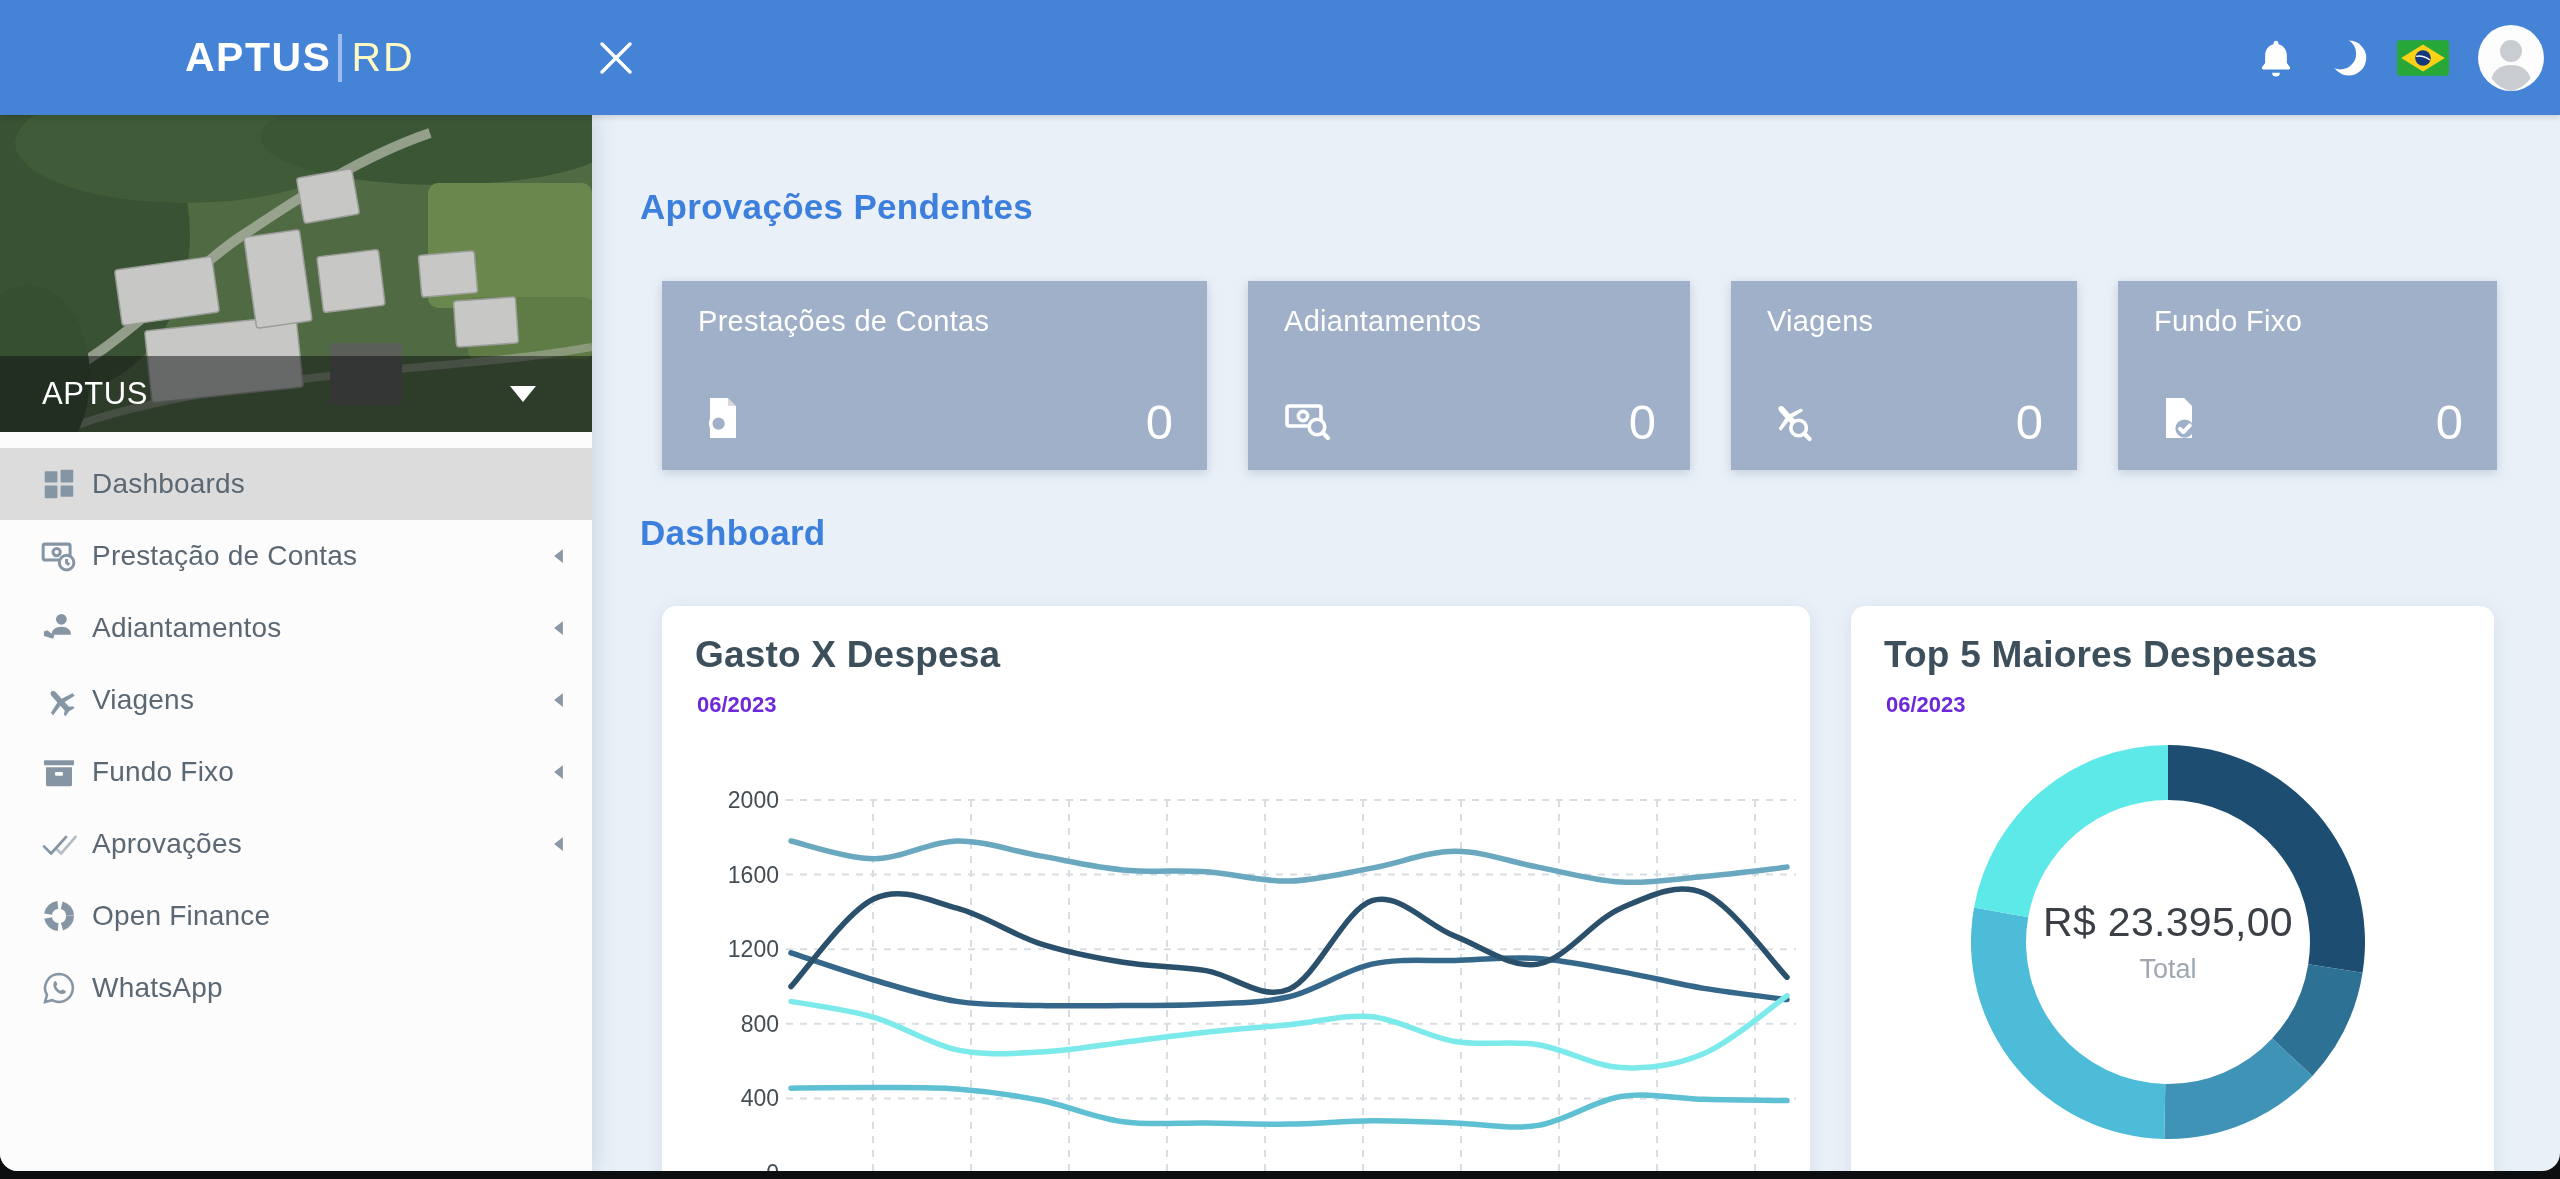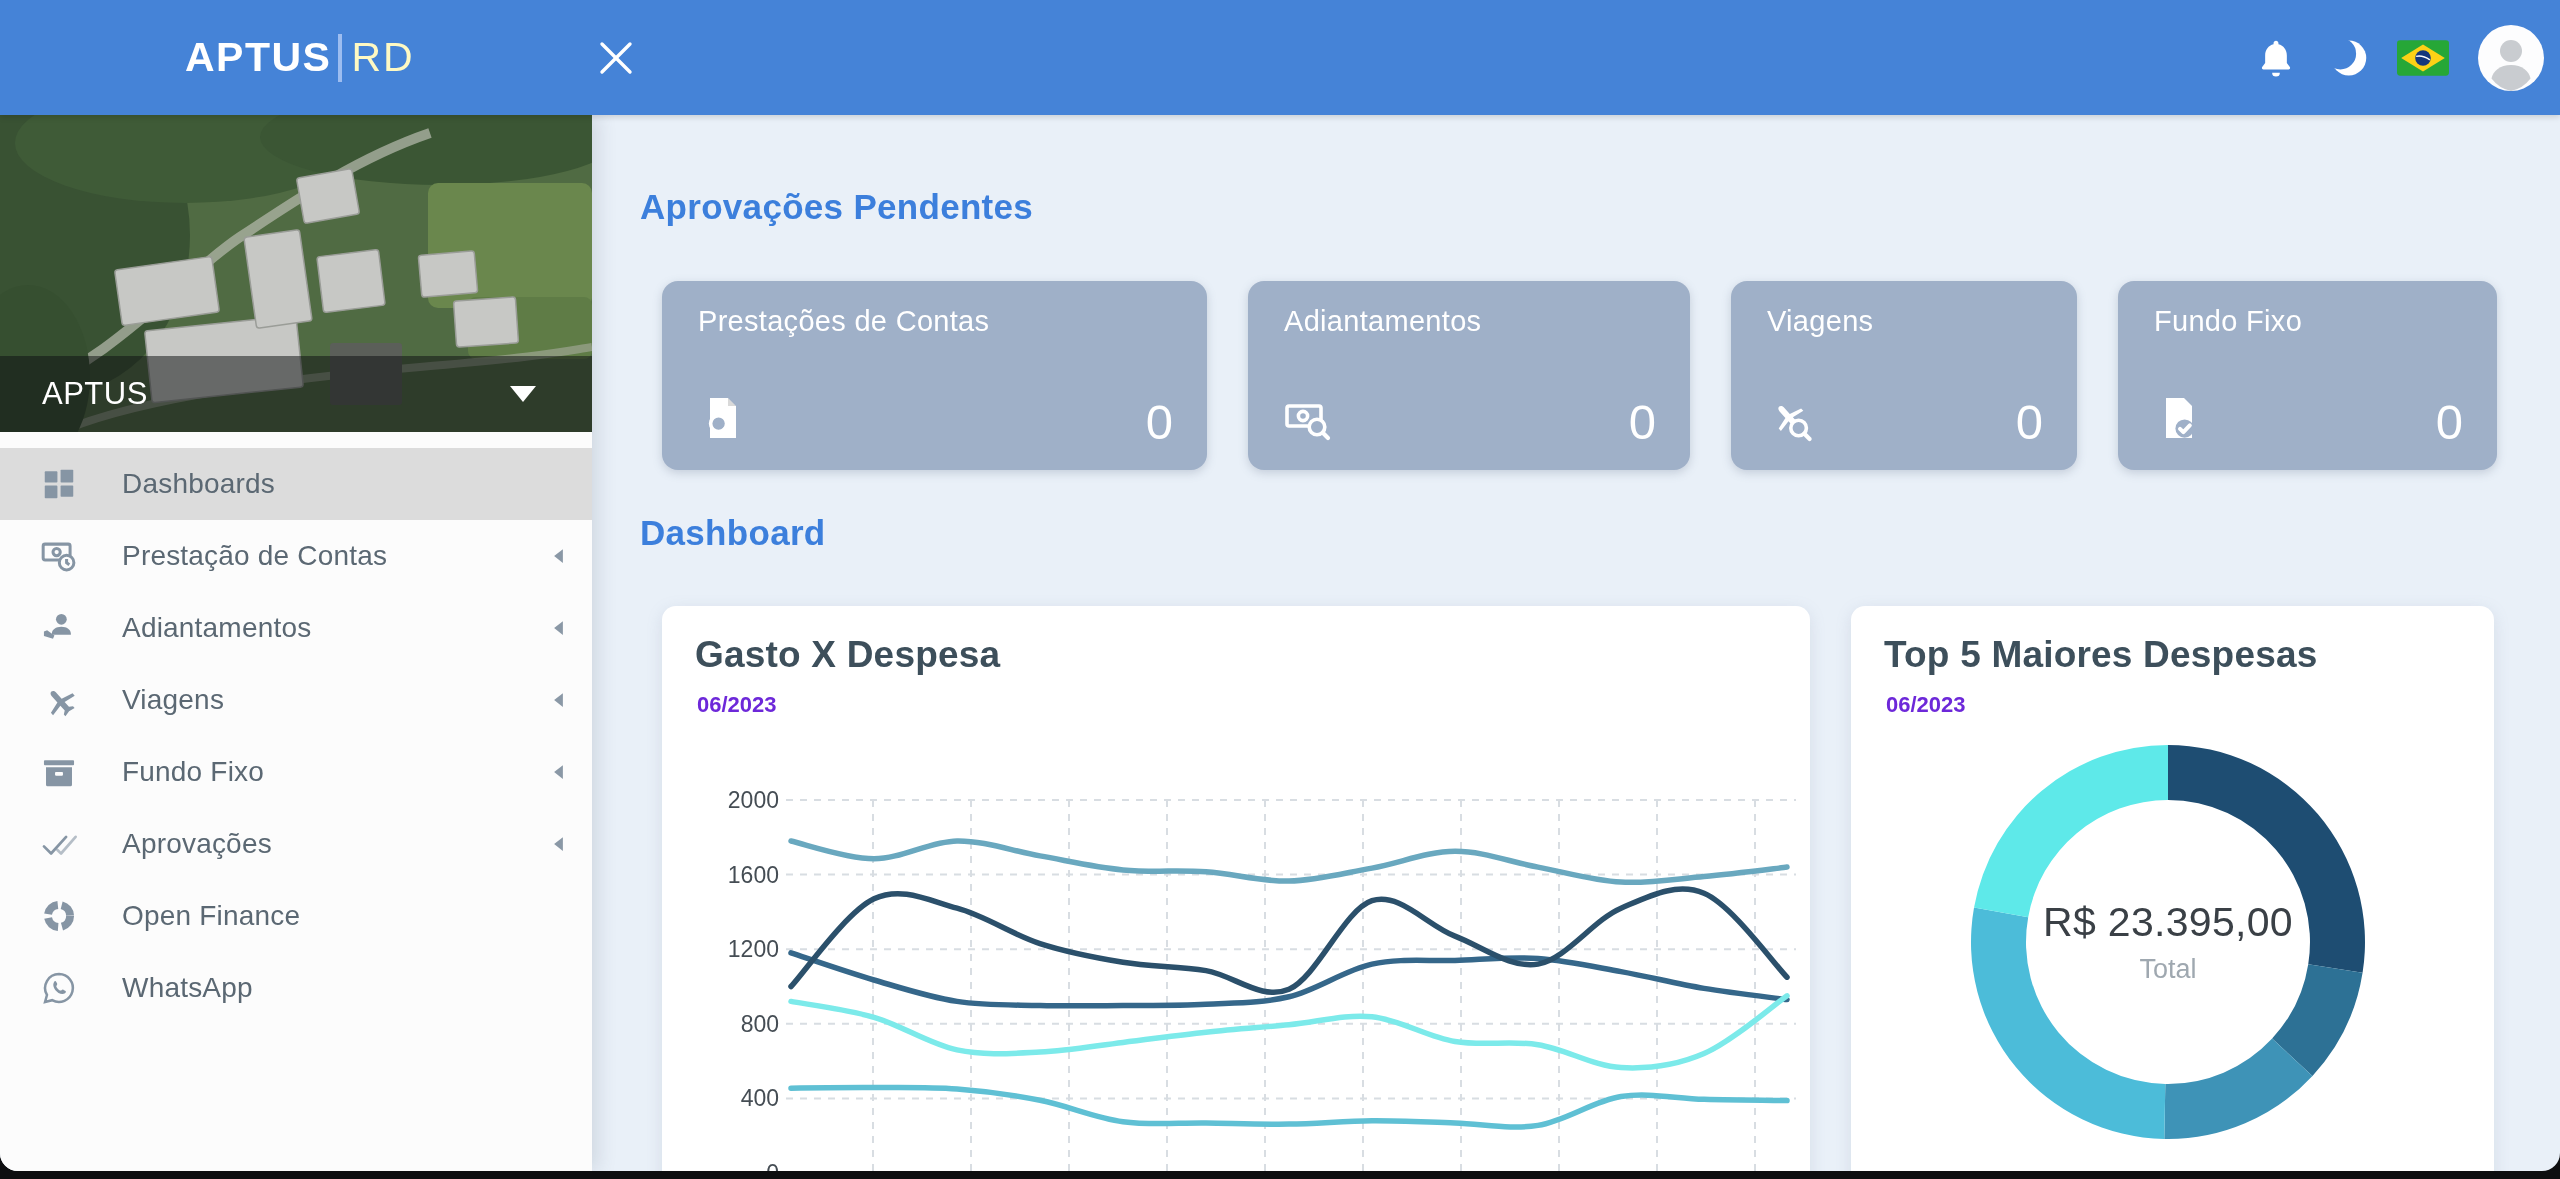--- a/index.html
+++ b/index.html
@@ -23,31 +23,31 @@
   .photo{position:relative;height:317px;overflow:hidden}
   .photo svg{display:block}
   .company-bar{position:absolute;left:0;right:0;bottom:0;height:76px;background:rgba(16,18,20,.52);display:flex;align-items:center;cursor:pointer}
   .company-name{font-size:31px;color:#fff;margin-left:42px;letter-spacing:.5px}
   .company-caret{position:absolute;right:56px;top:30px;width:0;height:0;border-left:13px solid transparent;border-right:13px solid transparent;border-top:16px solid #ffffff}
   nav{margin-top:16px}
   .menu-item{position:relative;height:72px;display:flex;align-items:center;cursor:pointer}
   .menu-item.active{background:#dcdcdc}
   .mi-icon{width:38px;height:38px;margin-left:40px;color:#8695a4;flex:none}
   .mi-icon svg{width:38px;height:38px;display:block}
-  .mi-label{margin-left:44px;font-size:28px;color:#5b6873;font-weight:500;letter-spacing:.2px}
+  .mi-label{margin-left:14px;font-size:28px;color:#5b6873;font-weight:500;letter-spacing:.2px}
   .mi-arrow{position:absolute;right:26px;top:27px;width:15px;height:18px;color:#8a98a6}
   .mi-arrow svg{width:15px;height:18px;display:block}
 
   
   main{position:absolute;left:592px;top:115px;right:0;bottom:0}
   .section-title{position:absolute;left:48px;margin:0;font-size:35px;font-weight:700;color:#3c7fdc;letter-spacing:.3px}
   #pendingTitle{top:72px}
   #dashTitle{top:398px}
   .cards{position:absolute;left:70px;top:166px;display:flex;gap:41px}
-  .sum-card{height:189px;border-radius:16px;background:#9fb0c8;color:#fff;position:relative;box-shadow:0 3px 10px rgba(100,115,140,.28);cursor:pointer}
+  .sum-card{height:189px;border-radius:0;background:#9fb0c8;color:#fff;position:relative;box-shadow:0 3px 10px rgba(100,115,140,.28);cursor:pointer}
   .sum-card:nth-child(1){width:545px}
   .sum-card:nth-child(2){width:442px}
   .sum-card:nth-child(3){width:346px}
   .sum-card:nth-child(4){width:379px}
   .sc-title{position:absolute;top:24px;left:36px;font-size:29px;font-weight:500;letter-spacing:.3px}
   .sc-icon{position:absolute;left:36px;bottom:28px;width:48px;height:48px;color:#fff}
   .sc-icon svg{width:48px;height:48px;display:block}
   .sc-value{position:absolute;right:34px;bottom:20px;font-size:49px;font-weight:400}
 
   .charts{position:absolute;left:70px;top:491px;display:flex;gap:41px}

